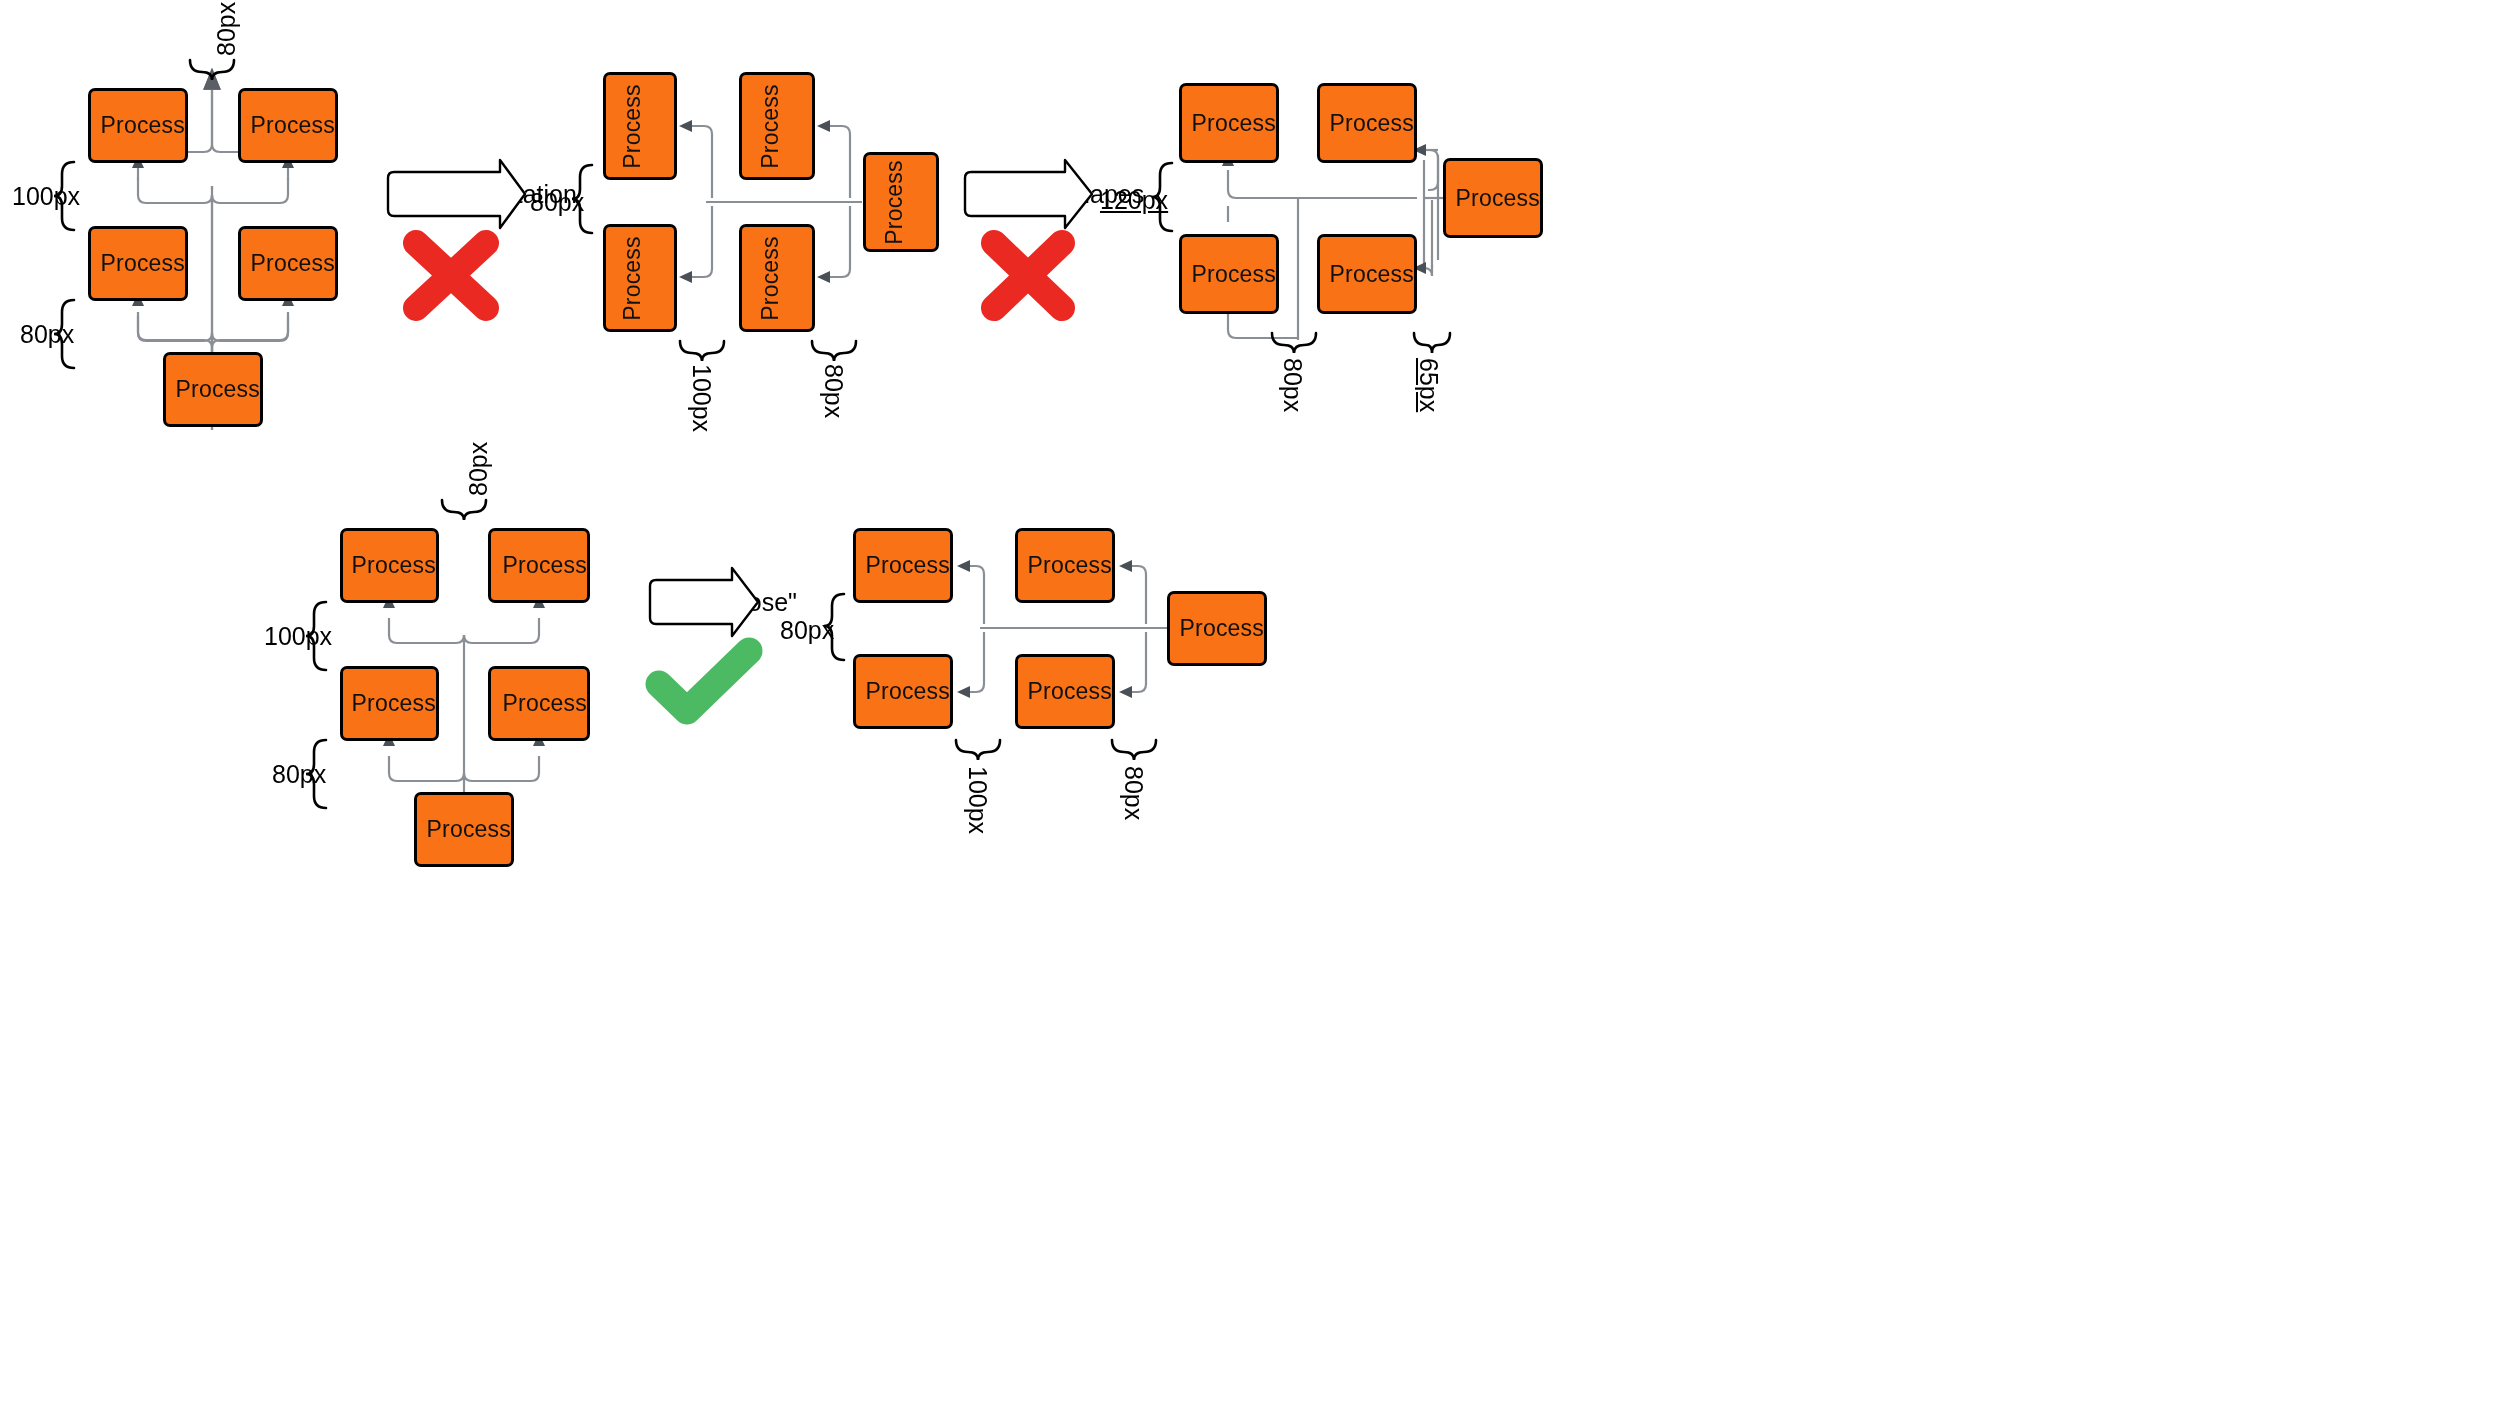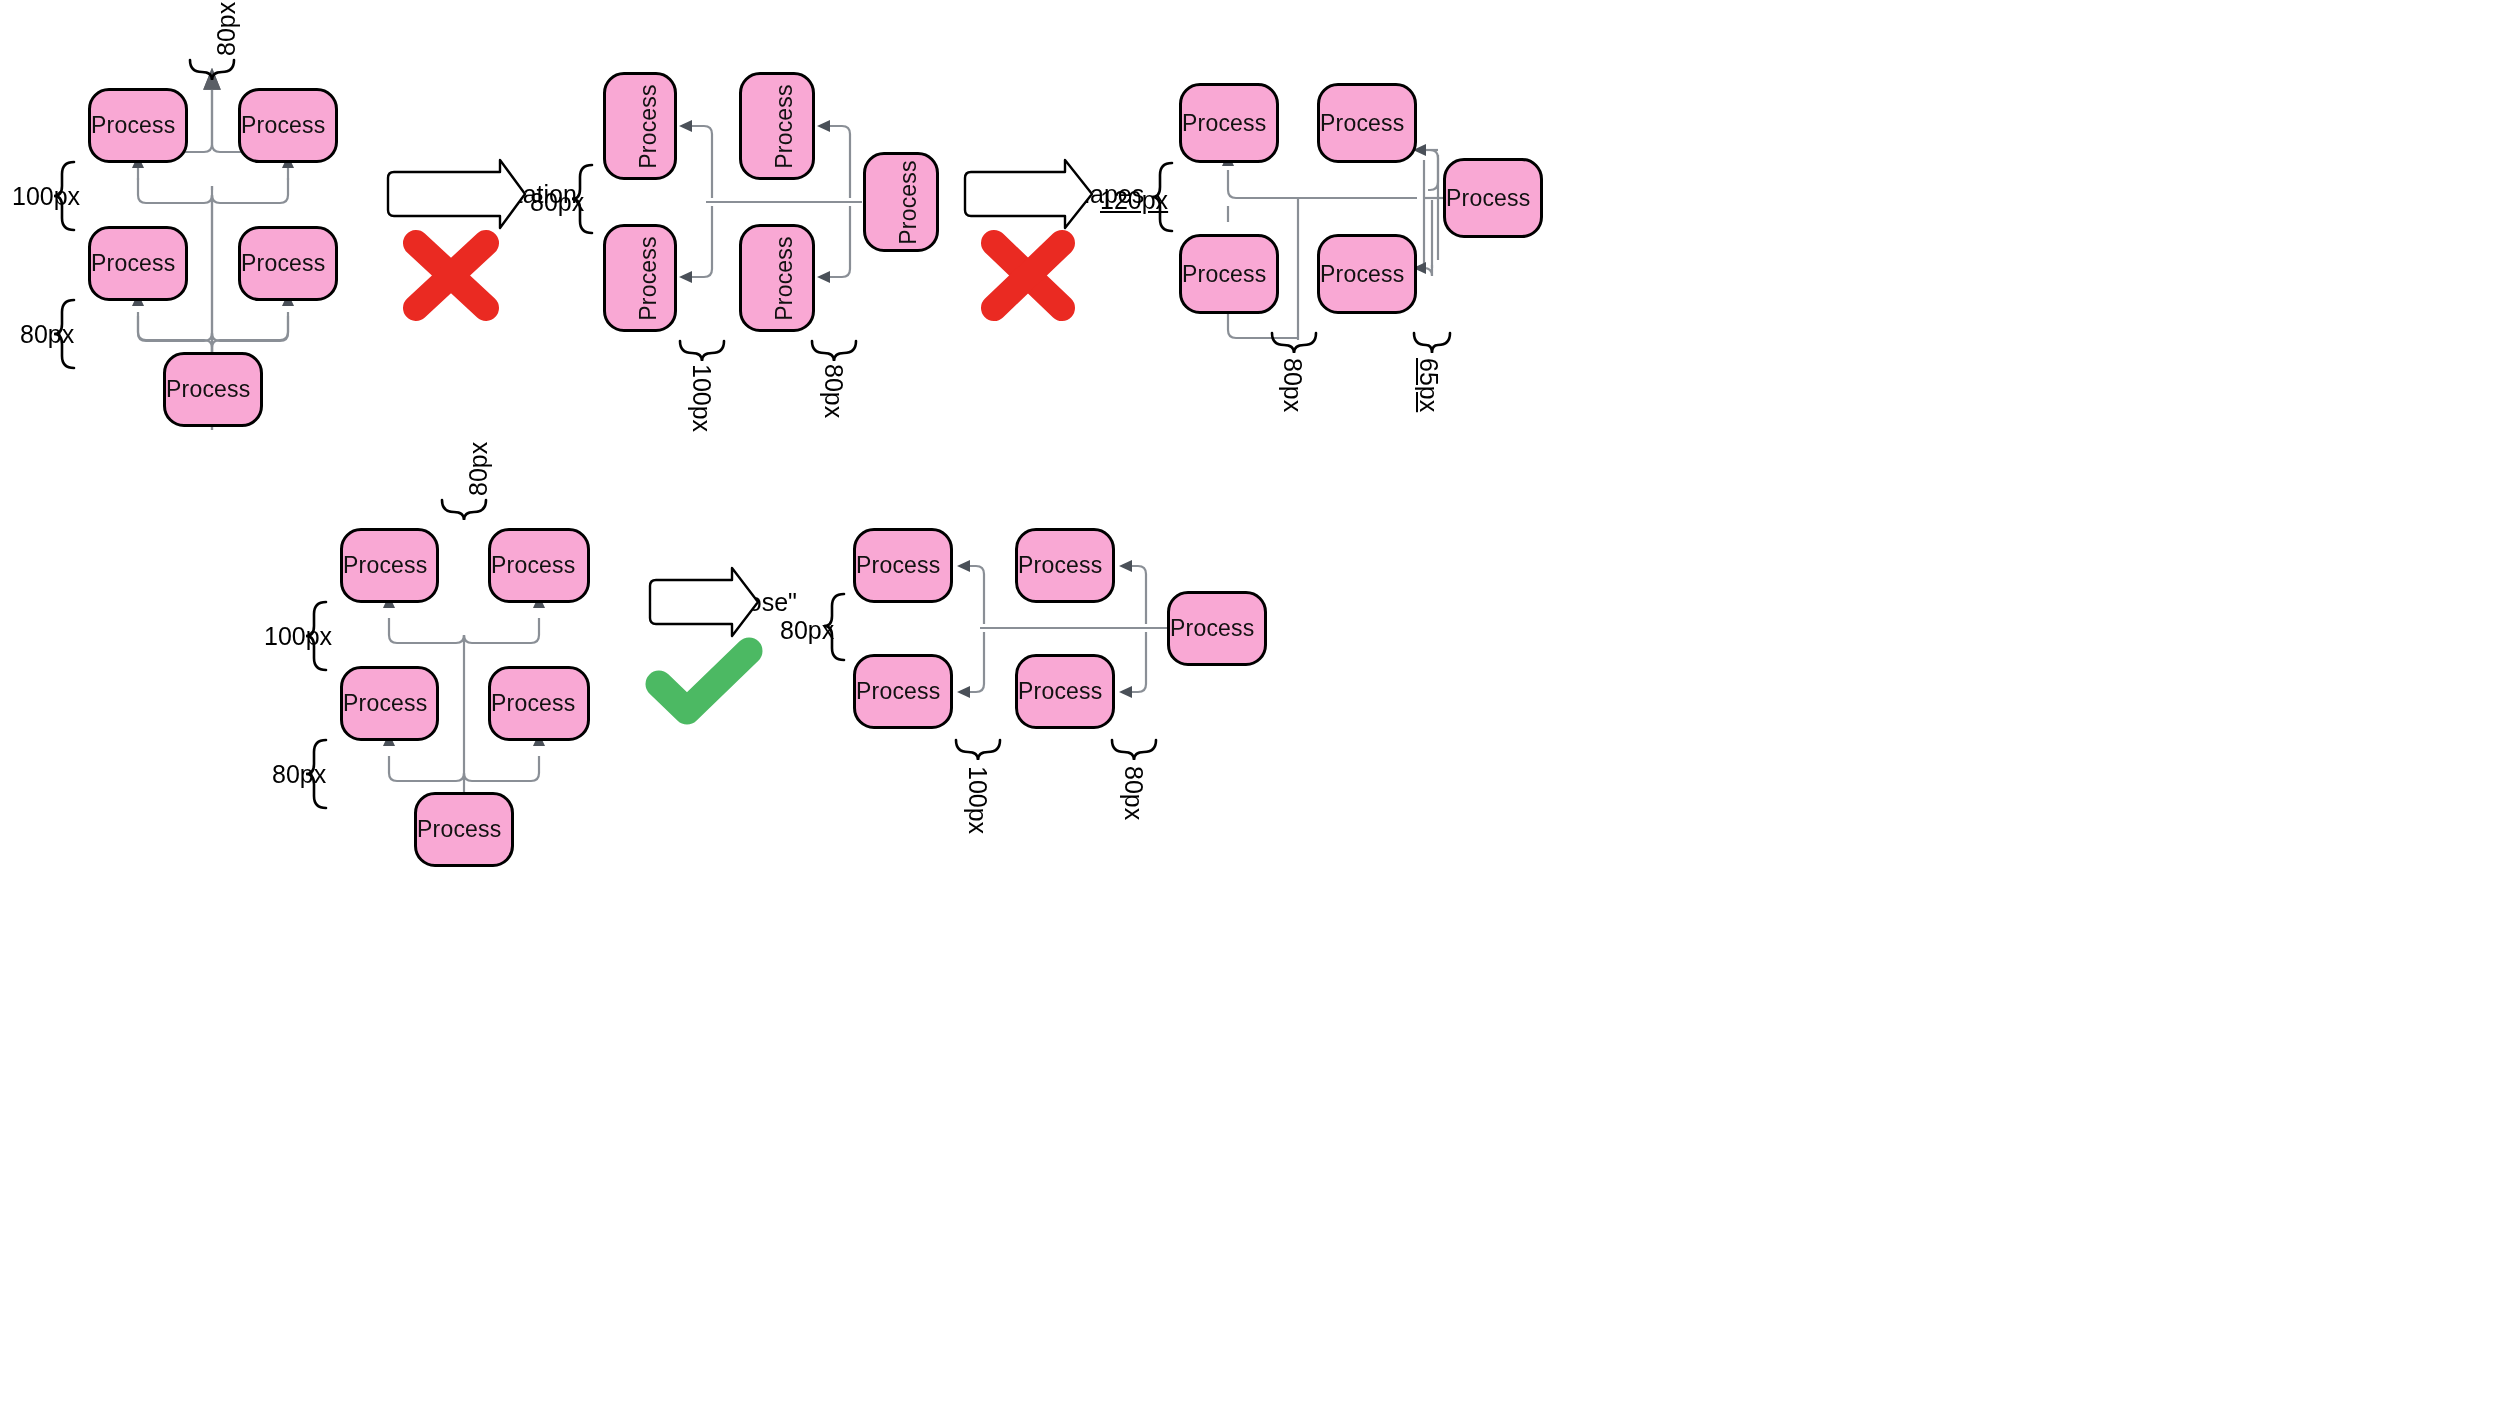--- a/index.html
+++ b/index.html
@@ -16,25 +16,25 @@
     width: 2498px;
     height: 1419px;
     background: #ffffff;
     overflow: hidden;
   }
   
   .pbox {
     position: absolute;
     box-sizing: border-box;
     border: 3px solid #000000;
-    border-radius: 21px;
-    background: #f9a8d4;
+    border-radius: 7px;
+    background: #f97316;
     display: flex;
     align-items: center;
-    justify-content: flex-start;
+    justify-content: flex-end;
     z-index: 5;
   }
   .pbox .plabel {
     font-size: 23px;
     color: #111111;
     letter-spacing: .2px;
     white-space: nowrap;
     line-height: 1;
   }
   .pbox.rot .plabel {

